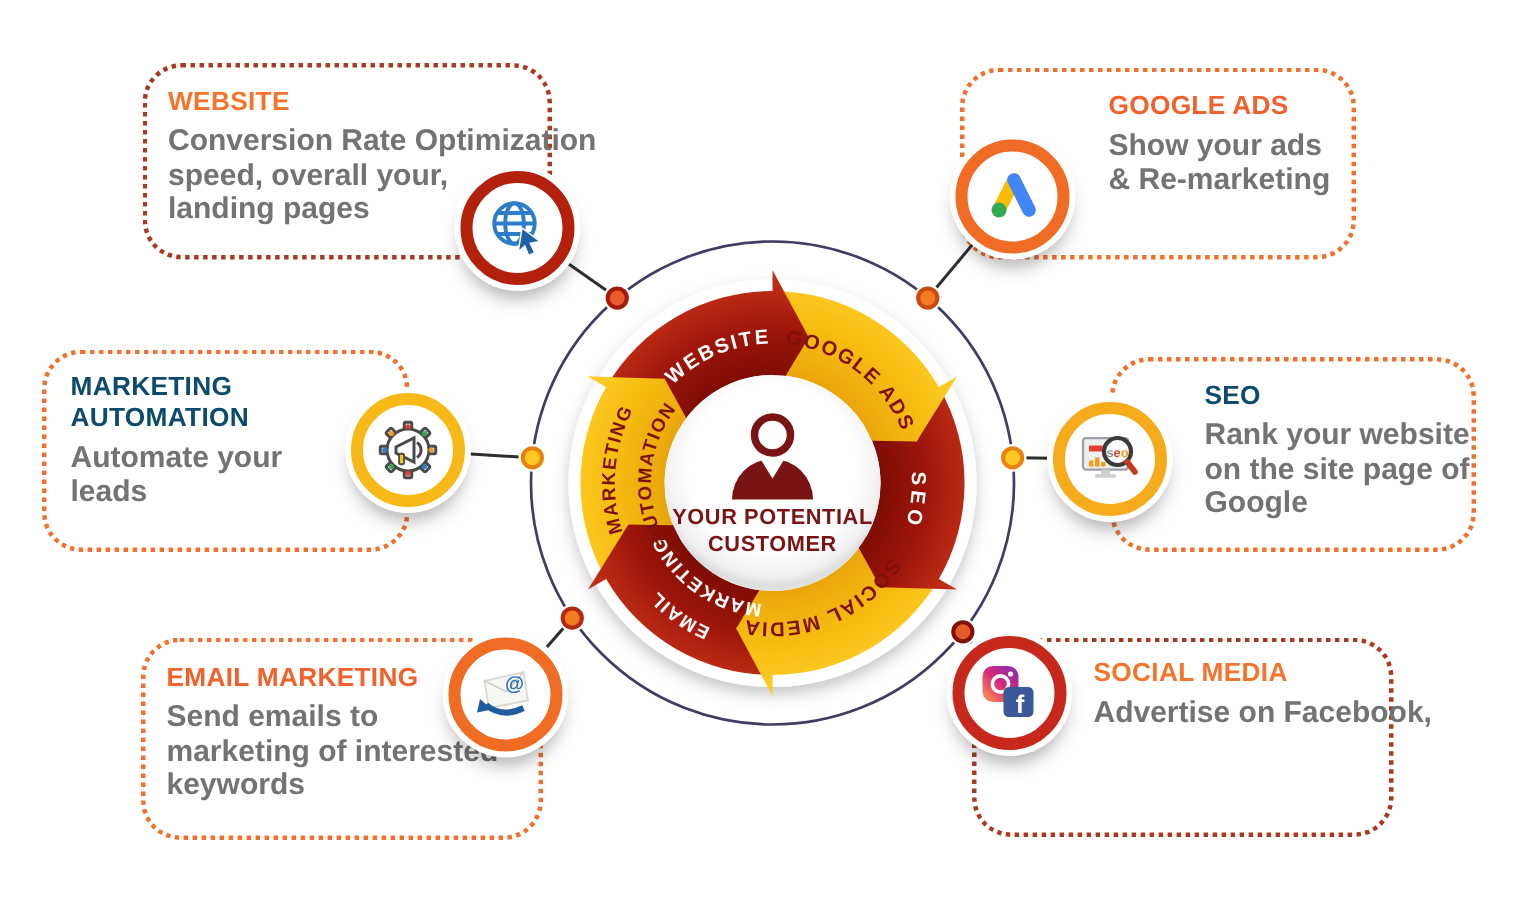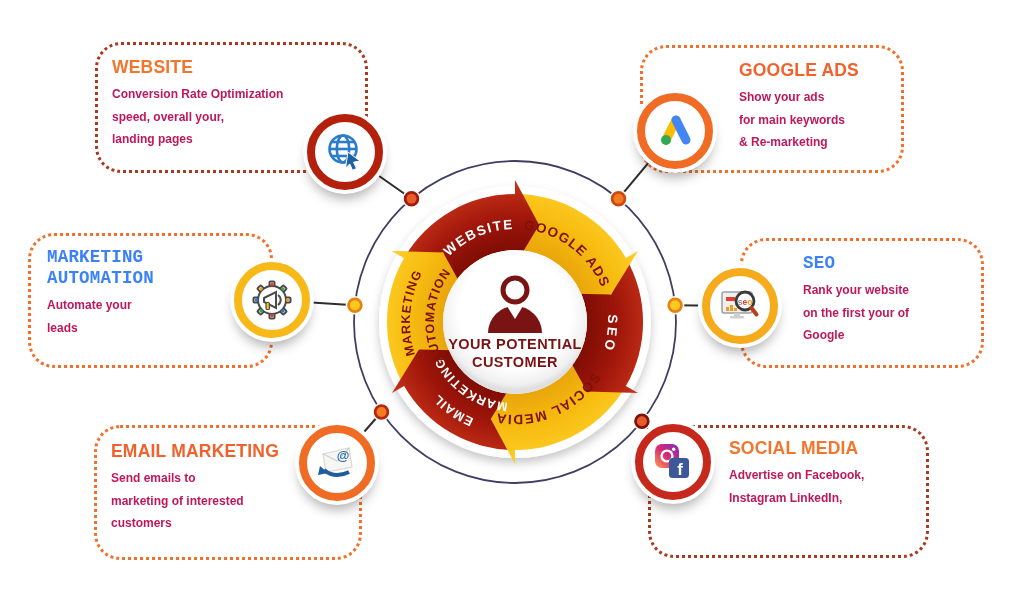--- a/index.html
+++ b/index.html
@@ -3,26 +3,26 @@
 <meta charset="utf-8">
 <style>
   html,body{margin:0;padding:0;background:#fff;}
   .canvas{position:relative;width:1024px;height:599px;background:#fff;overflow:hidden;
           font-family:"Liberation Sans", sans-serif;}
   .diagram-svg{position:absolute;left:0;top:0;z-index:1;}
 
   
   .callout{position:absolute;box-sizing:border-box;border-radius:26px;z-index:2;background:transparent;}
   .callout .title{font-weight:bold;font-size:17.5px;line-height:21px;margin-bottom:5px;letter-spacing:.2px;}
-  .callout .line{font-weight:bold;font-size:12px;line-height:22.5px;color:#be185d;white-space:nowrap;}
+  .callout .line{font-weight:bold;font-size:20px;line-height:22.5px;color:#737373;white-space:nowrap;}
   .b-orange{border:3px dotted #F2702B;}
   .b-red{border:3px dotted #A93A20;}
   .t-orange{color:#F4742B;}
   .t-orangered{color:#F2612B;}
-  .t-darkred{color:#3b82f6;font-family:Liberation Mono, monospace;}
+  .t-darkred{color:#0c4a6e;}
 
   .box-website{left:95px;top:42px;width:273px;height:131px;padding:12px 12px 10px 14px;}
   .box-google{left:640px;top:45px;width:264px;height:128px;padding:12px 10px 10px 96px;}
   .box-seo{left:740px;top:238px;width:244px;height:130px;padding:12px 10px 10px 60px;}
   .box-social{left:648px;top:425px;width:281px;height:133px;padding:10px 10px 10px 78px;}
   .box-email{left:94px;top:425px;width:268px;height:135px;padding:13px 10px 10px 14px;}
   .box-ma{left:28px;top:233px;width:245px;height:135px;padding:11px 10px 10px 16px;}
   .box-ma .title{width:160px;}
 
   
@@ -151,42 +151,40 @@
   <div class="callout b-red box-website">
     <div class="title t-orange">WEBSITE</div>
     <div class="line">Conversion Rate Optimization</div>
     <div class="line">speed, overall your,</div>
     <div class="line">landing pages</div>
   </div>
 
   <div class="callout b-orange box-google">
     <div class="title t-orangered">GOOGLE ADS</div>
     <div class="line">Show your ads</div>
-    <div class="line">for main keywords</div>
     <div class="line">&amp; Re-marketing</div>
   </div>
 
   <div class="callout b-orange box-seo">
     <div class="title t-darkred">SEO</div>
     <div class="line">Rank your website</div>
-    <div class="line">on the first your of</div>
+    <div class="line">on the site page of</div>
     <div class="line">Google</div>
   </div>
 
   <div class="callout b-red box-social">
     <div class="title t-orange">SOCIAL MEDIA</div>
     <div class="line">Advertise on Facebook,</div>
-    <div class="line">Instagram LinkedIn,</div>
   </div>
 
   <div class="callout b-orange box-email">
     <div class="title t-orangered">EMAIL MARKETING</div>
     <div class="line">Send emails to</div>
     <div class="line">marketing of interested</div>
-    <div class="line">customers</div>
+    <div class="line">keywords</div>
   </div>
 
   <div class="callout b-orange box-ma">
     <div class="title t-darkred">MARKETING AUTOMATION</div>
     <div class="line">Automate your</div>
     <div class="line">leads</div>
   </div>
 
   <div class="badge badge-website">
     <svg width="44" height="44" viewBox="0 0 44 44">

